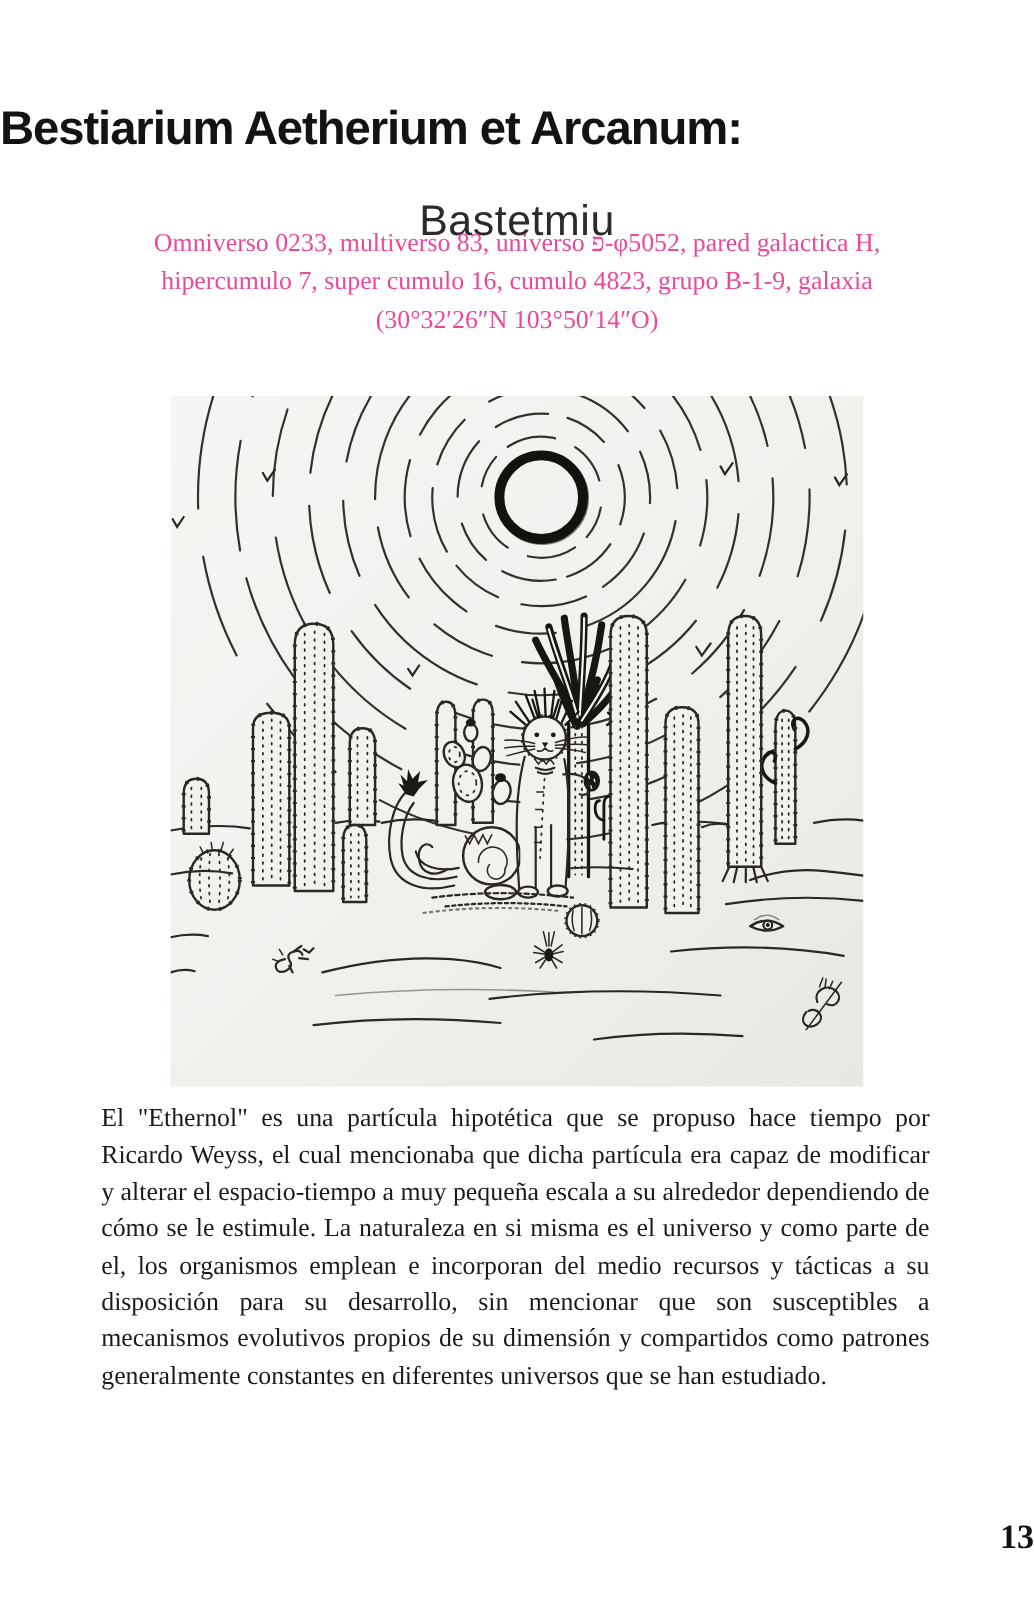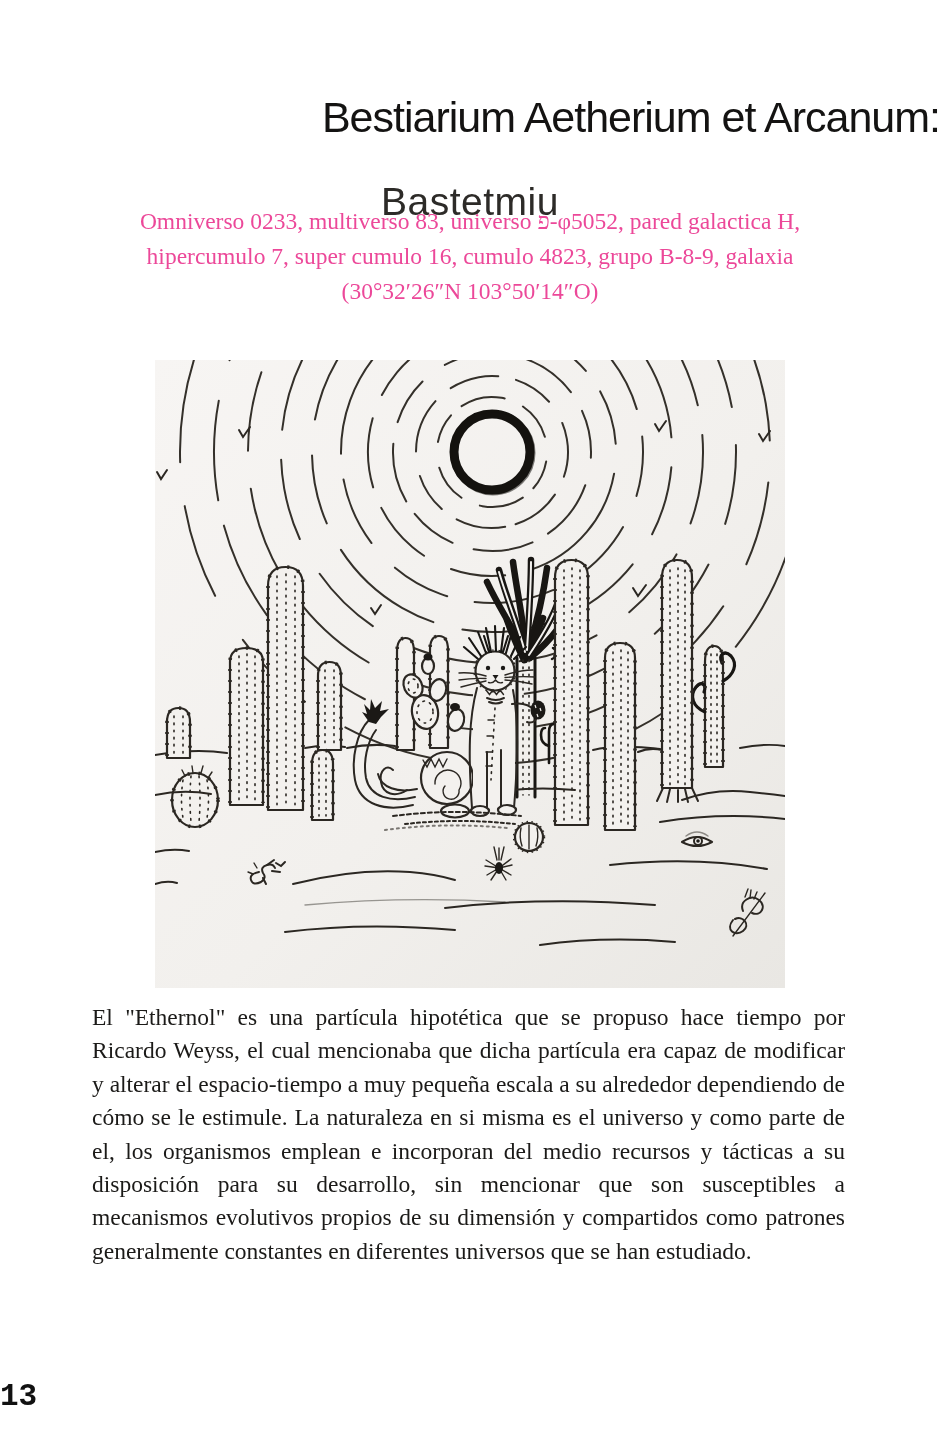--- a/index.html
+++ b/index.html
@@ -1,53 +1,53 @@
 <!DOCTYPE html>
 <html><head>
 <meta charset="utf-8">
 <style>
   html,body{margin:0;padding:0;background:#ffffff;}
   .page{position:relative;width:940px;height:1453px;background:#ffffff;
         font-family:"Liberation Serif",serif;color:#1b1a18;overflow:hidden;margin:0 auto;}
-  .title{position:absolute;top:64px;left:0;width:100%;text-align:right;
-         font-family:"Liberation Sans",sans-serif;font-weight:400;font-size:43px;
+  .title{position:absolute;top:64px;left:0;width:100%;text-align:left;
+         font-family:"Liberation Sans",sans-serif;font-weight:700;font-size:43px;
          letter-spacing:-1px;color:#141312;}
   .subtitle{position:absolute;top:148px;left:0;width:100%;text-align:center;
             font-family:Liberation Sans, sans-serif;font-weight:400;font-size:39px;
             letter-spacing:.5px;color:#2d2b28;}
   .location{position:absolute;top:204px;left:60px;width:820px;text-align:center;
             font-size:23.5px;line-height:35px;color:#ec4899;}
   .coords{text-underline-offset:5px;text-decoration-thickness:1.5px;}
   .figure{position:absolute;left:155px;top:360px;width:630px;height:628px;}
   .figure svg{display:block;width:630px;height:628px;}
   .body-text{position:absolute;left:92px;top:1001px;width:753px;margin:0;
              font-size:23.5px;line-height:33.4px;text-align:justify;text-align-last:left;}
-  .pagenum{position:absolute;top:1379px;left:0;width:100%;text-align:left;
-           font-family:Liberation Mono, monospace;font-weight:700;font-size:31px;color:#111;}
+  .pagenum{position:absolute;top:1379px;left:0;width:100%;text-align:right;
+           font-family:Liberation Serif, serif;font-weight:700;font-size:31px;color:#111;}
   
   .ln{fill:none;stroke:#2b2722;stroke-width:2;stroke-linecap:round;}
   .lt{fill:none;stroke:#2b2722;stroke-width:1.4;stroke-linecap:round;}
   .arc{fill:none;stroke:#34302a;stroke-width:2;stroke-linecap:round;}
   .cac{fill:#f3f1ee;stroke:#2b2722;stroke-width:2.2;stroke-linejoin:round;}
   .tick{fill:none;stroke:#2b2722;stroke-width:3.6;stroke-dasharray:2 9;}
   .rib{fill:none;stroke:#2b2722;stroke-width:1.6;stroke-dasharray:1.6 5.5;stroke-linecap:round;}
   .dk{fill:#1b1916;stroke:none;}
   .blk{fill:none;stroke:#181613;stroke-linecap:round;}
 </style>
 </head>
 <body>
 
 <div class="page">
 
   <h1 class="title">Bestiarium Aetherium et Arcanum:</h1>
   <h2 class="subtitle">Bastetmiu</h2>
 
   <div class="location">
     <div>Omniverso 0233, multiverso 83, universo פ-φ5052, pared galactica H,</div>
-    <div>hipercumulo 7, super cumulo 16, cumulo 4823, grupo B-8-9, galaxia</div>
+    <div>hipercumulo 7, super cumulo 16, cumulo 4823, grupo B-1-9, galaxia</div>
     <div><span class="coords">(30°32′26″N 103°50′14″O)</span></div>
   </div>
 
   <figure class="figure" style="margin:0">
     <svg viewBox="0 0 630 628" xmlns="http://www.w3.org/2000/svg">
       <defs>
         <linearGradient id="paper" x1="0" y1="0" x2="1" y2="1">
           <stop offset="0" stop-color="#f7f5f3"></stop>
           <stop offset="0.55" stop-color="#f2f0ed"></stop>
           <stop offset="1" stop-color="#e9e7e3"></stop>

